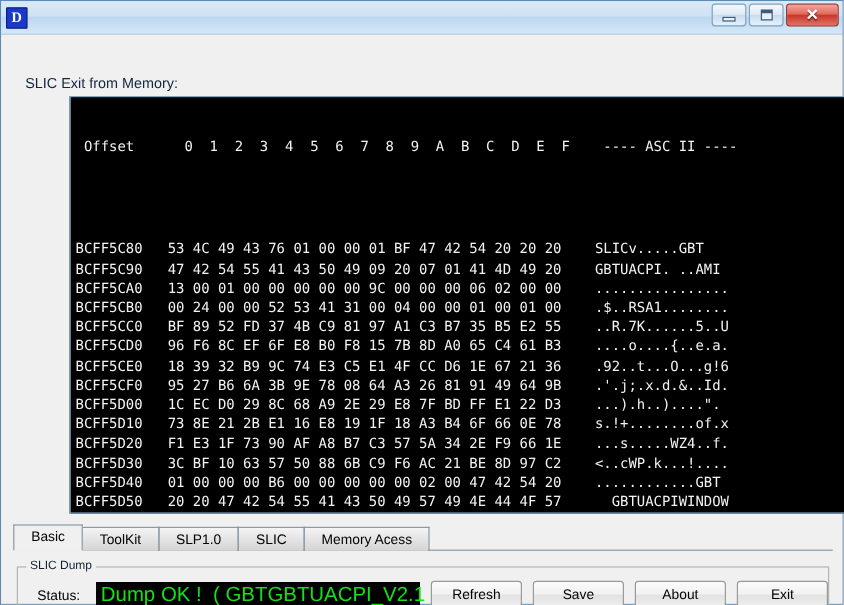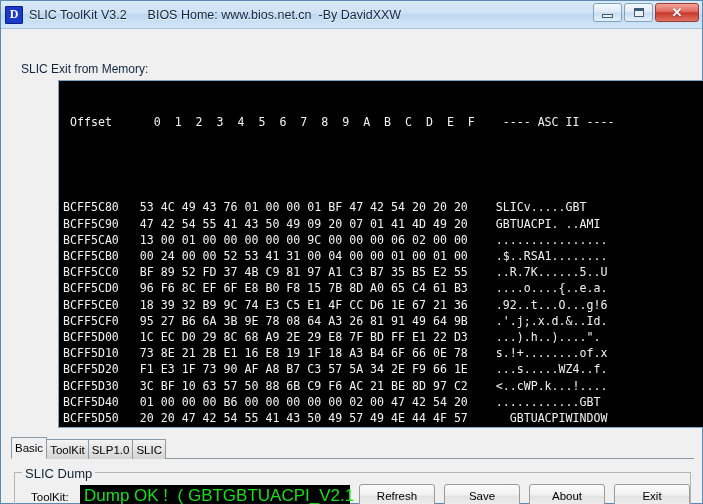--- a/index.html
+++ b/index.html
@@ -188,21 +188,21 @@
     left: 10px; top: 409px;
     width: 683px;
     height: 21px;
     display: flex;
     align-items: flex-end;
     border-bottom: 1px solid #8a9aa6;
     box-sizing: border-box;
   }
   .tab {
     height: 20px;
-    padding: 0 3px;
+    padding: 0 14px;
     margin-right: -1px;
     font-size: 11.5px;
     line-height: 20px;
     color: #000;
     border: 1px solid #8a9aa6;
     border-bottom: none;
     background: linear-gradient(to bottom, #f4f4f4 0%, #e2e2e2 55%, #d4d4d4 100%);
     box-sizing: border-box;
     position: relative;
     top: 1px;
@@ -222,21 +222,21 @@
     left: 13px; top: 443px;
     width: 677px; height: 48px;
     border: 1px solid #b4b4b4;
     box-sizing: border-box;
   }
   .group-title {
     position: absolute;
     left: 21px; top: 437px;
     background: #f0f0f0;
     padding: 0 3px;
-    font-size: 13px;
+    font-size: 10px;
     color: #123;
   }
   .status-label {
     position: absolute;
     left: 30px; top: 462px;
     font-size: 11.5px;
   }
   .status-box {
     position: absolute;
     left: 79px; top: 456px;
@@ -274,21 +274,20 @@
     font-family: "Liberation Sans", sans-serif;
   }
 </style>
 </head>
 <body>
 
 <div class="window">
 
   <div class="titlebar">
     <div class="app-icon">D</div>
-    <div class="title-text">SLIC ToolKit V3.2      BIOS Home: www.bios.net.cn  -By DavidXXW</div>
 
     <div class="win-buttons">
       <div class="win-btn">
         <span class="glyph-min"></span>
       </div>
       <div class="win-btn">
         <span class="glyph-max"></span>
       </div>
       <div class="win-btn close">
         <span class="glyph-close">✕</span>
@@ -315,26 +314,27 @@
           <span class="tri-down"></span>
         </div>
       </div>
     </div>
 
     <div class="tabstrip" id="tabstrip">
         <div class="tab active">Basic</div>
         <div class="tab">ToolKit</div>
         <div class="tab">SLP1.0</div>
         <div class="tab">SLIC</div>
+        <div class="tab">Memory Acess</div>
       </div>
 
     <div class="groupbox"></div>
     <div class="group-title">SLIC Dump</div>
 
-    <div class="status-label">ToolKit:</div>
+    <div class="status-label">Status:</div>
     <div class="status-box">
       <span class="status-text">Dump OK !  ( GBTGBTUACPI_V2.1 )</span>
     </div>
 
     <div class="btn-row" id="btn-row">
         <div class="btn">Refresh</div>
         <div class="btn">Save</div>
         <div class="btn">About</div>
         <div class="btn">Exit</div>
       </div>

